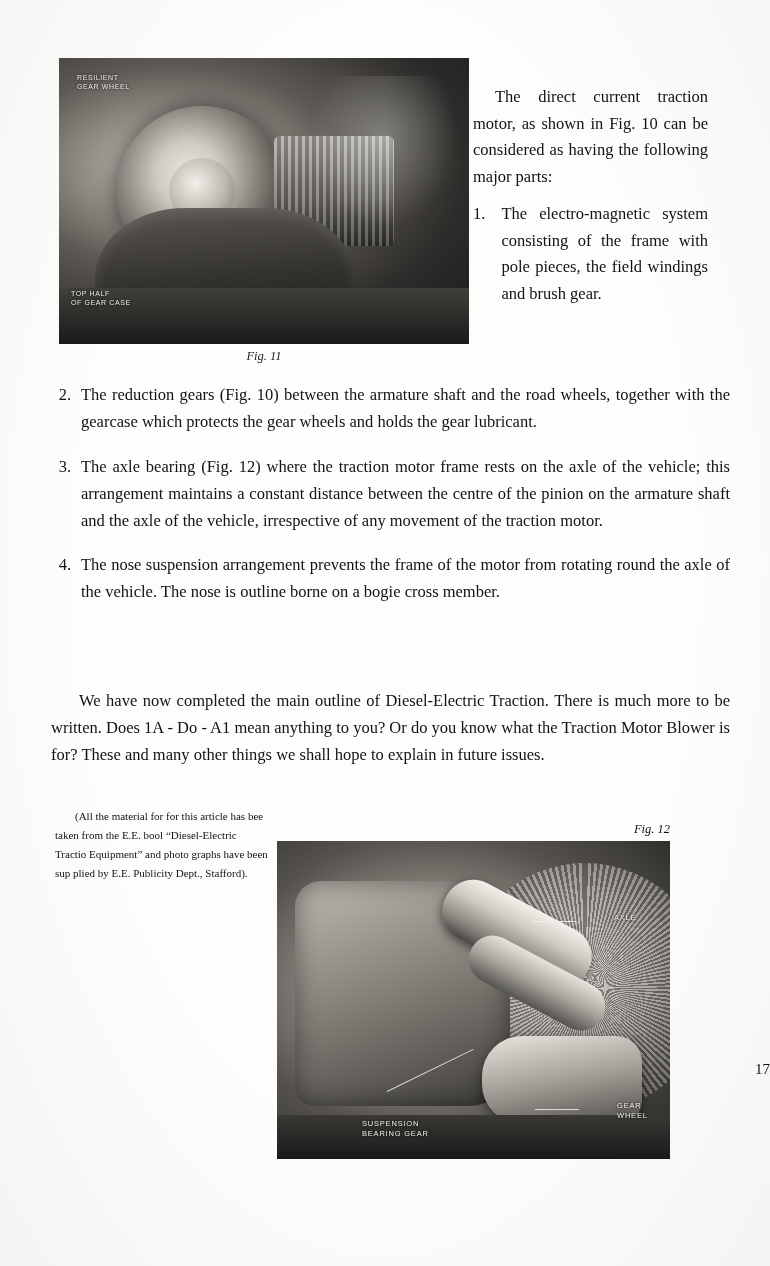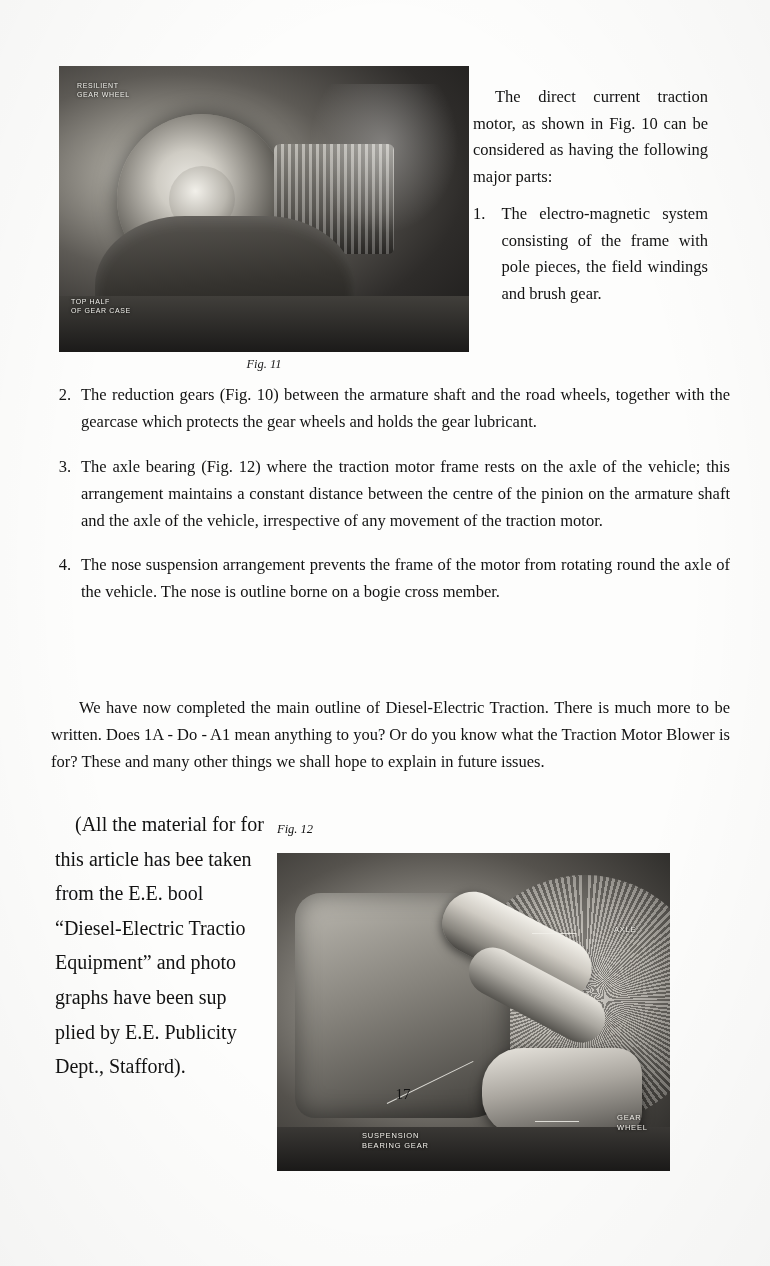--- a/index.html
+++ b/index.html
@@ -35,21 +35,21 @@
     left: 40px;
     top: 42px;
     width: 690px;
     height: 1180px;
   }
 
   
   .fig11-wrap {
     position: absolute;
     left: 19px;
-    top: 24px;
+    top: 16px;
     width: 410px;
   }
   .photo {
     position: relative;
     overflow: hidden;
     background: #2c2c2c;
   }
   .fig11-photo {
     width: 410px;
     height: 286px;
@@ -190,58 +190,58 @@
     flex: 1 1 auto;
     text-align: justify;
     text-justify: inter-word;
   }
 
   .para {
     font-size: 16.5px;
     line-height: 1.63;
     text-align: justify;
     text-justify: inter-word;
-    margin: 8px 0 0 0;
+    margin: 1px 0 0 0;
   }
   .para.indent {
     text-indent: 28px;
   }
   #closing-para {
     position: absolute;
     left: 11px;
     top: 645px;
     width: 679px;
   }
 
   
   .credit-col {
     position: absolute;
     left: 15px;
     top: 765px;
     width: 215px;
-    font-size: 20px;
+    font-size: 11px;
     line-height: 1.73;
     text-indent: 20px;
     overflow: hidden;
     white-space: normal;
   }
 
   
   .fig12-wrap {
     position: absolute;
     left: 237px;
     top: 780px;
     width: 393px;
   }
   .fig12-caption {
     font-family: "Liberation Serif", serif;
     font-style: italic;
     font-size: 12.5px;
-    text-align: left;
-    margin-bottom: 16px;
+    text-align: right;
+    margin-bottom: 4px;
   }
   .fig12-photo {
     position: relative;
     width: 393px;
     height: 318px;
     overflow: hidden;
     background:
       radial-gradient(ellipse at 40% 45%, #c9c6bf 0%, #97948d 28%, #55524d 60%, #262523 100%),
       linear-gradient(150deg, #57554f 0%, #1f1e1c 100%);
   }
@@ -316,22 +316,22 @@
   .f12-lbl { position: absolute; color: #f2f0ea; font-family: "Liberation Sans", sans-serif; font-size: 7.5px; letter-spacing: 0.8px; line-height: 1.3; text-shadow: 0 0 3px rgba(0,0,0,0.95); white-space: pre-line; padding-left: 37px; }
   .lbl-axle { left: 300px; top: 72px; }
   .lbl-gearwheel { left: 303px; top: 260px; }
   .lbl-suspension { left: 48px; top: 278px; }
 
   
   .folio {
     position: absolute;
     left: 0;
     right: 0;
-    top: 1086px;
-    text-align: center;
+    top: 1061px;
+    text-align: right;
     font-size: 15px;
     margin-left: 36px;
   }
 </style>
 </head>
 <body>
 
 <div class="page">
   <div class="content">
 

